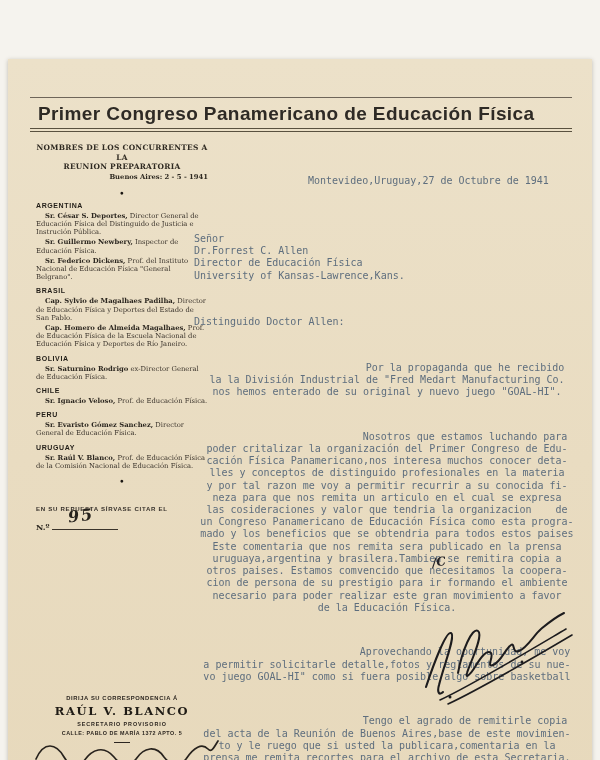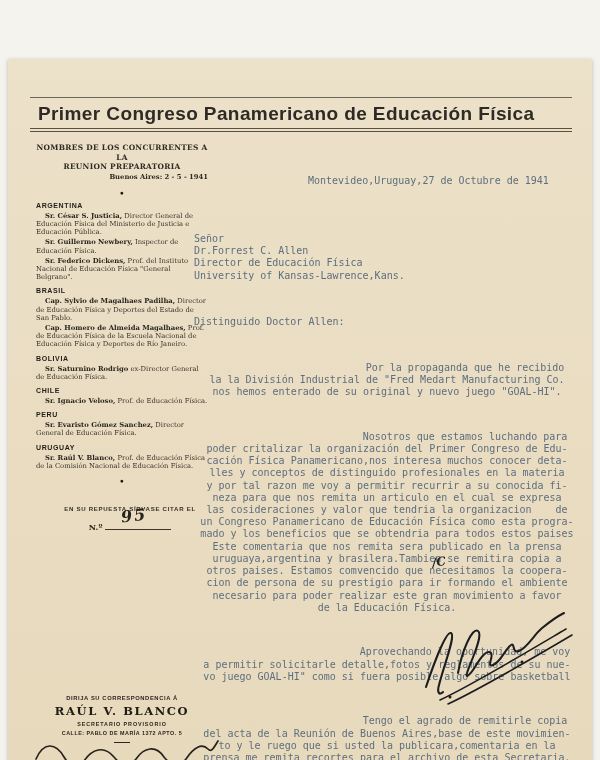--- a/index.html
+++ b/index.html
@@ -24,21 +24,21 @@
     border-top:1px solid #59513f;border-bottom:1px solid #59513f;}
   
   .roster{position:absolute;left:28px;top:84px;width:172px;color:#3a332b;}
   .roster-title{ text-align:center;font:700 7.4px/9.6px "DejaVu Serif",serif;letter-spacing:.3px;color:#2e2921;}
   .roster-date{text-align:right;font:700 6.8px/9px "DejaVu Serif",serif;margin-top:1px;color:#2e2921;}
   .dot{text-align:center;font-size:6.5px;line-height:6px;margin:8px 0 6px;color:#191511;}
   .country{font:700 7px/8px "Liberation Sans",sans-serif;letter-spacing:.6px;margin:6px 0 2px;color:#211d17;}
   .entry{font:400 6.8px/8.2px "DejaVu Serif",serif;margin:0 0 2px;text-indent:9px;color:#3a332b;}
   .entry b{font-weight:700;color:#2c2720;}
   
-  .refblock{position:absolute;left:36px;top:446px;width:172px;text-align:center;color:#36302a;}
+  .refblock{position:absolute;left:28px;top:446px;width:172px;color:#36302a;}
   .ref-label{font:700 6.1px/8px "Liberation Sans",sans-serif;letter-spacing:.7px;}
   .ref-line{margin-top:7px;font:700 8px "DejaVu Serif",serif;color:#2e2921;}
   .ref-underline{display:inline-block;width:66px;border-bottom:1.2px solid #3b342b;position:relative;height:9px;vertical-align:baseline;}
   .handwritten-number{
     position:absolute;left:16px;top:-14px;
     font:italic 700 16px "DejaVu Serif",serif;color:#26221c;
     transform:rotate(-7deg);letter-spacing:2px;
   }
   
   .corr{position:absolute;left:28px;top:636px;width:172px;text-align:center;color:#2c2620;}
@@ -78,21 +78,21 @@
   <div class="masthead-title">Primer Congreso Panamericano de Educación Física</div>
   <div class="rule-double"></div>
 
   <div class="roster">
     <div class="roster-title">NOMBRES DE LOS CONCURRENTES A LA</div>
     <div class="roster-title">REUNION PREPARATORIA</div>
     <div class="roster-date">Buenos Aires: 2 - 5 - 1941</div>
     <div class="dot">●</div>
 
     <div class="country">ARGENTINA</div>
-    <p class="entry"><b>Sr. César S. Justicia,</b><span> Director General de Educación Física del Ministerio de Justicia e Educación Pública.</span></p>
+    <p class="entry"><b>Sr. César S. Deportes,</b><span> Director General de Educación Física del Distinguido de Justicia e Instrución Pública.</span></p>
     <p class="entry"><b>Sr. Guillermo Newbery,</b><span> Inspector de Educación Física.</span></p>
     <p class="entry"><b>Sr. Federico Dickens,</b><span> Prof. del Instituto Nacional de Educación Física "General Belgrano".</span></p>
 
     <div class="country">BRASIL</div>
     <p class="entry"><b>Cap. Sylvio de Magalhaes Padilha,</b><span> Director de Educación Física y Deportes del Estado de San Pablo.</span></p>
     <p class="entry"><b>Cap. Homero de Almeida Magalhaes,</b><span> Prof. de Educación Física de la Escuela Nacional de Educación Física y Deportes de Río Janeiro.</span></p>
 
     <div class="country">BOLIVIA</div>
     <p class="entry"><b>Sr. Saturnino Rodrigo</b><span> ex-Director General de Educación Física.</span></p>
 

